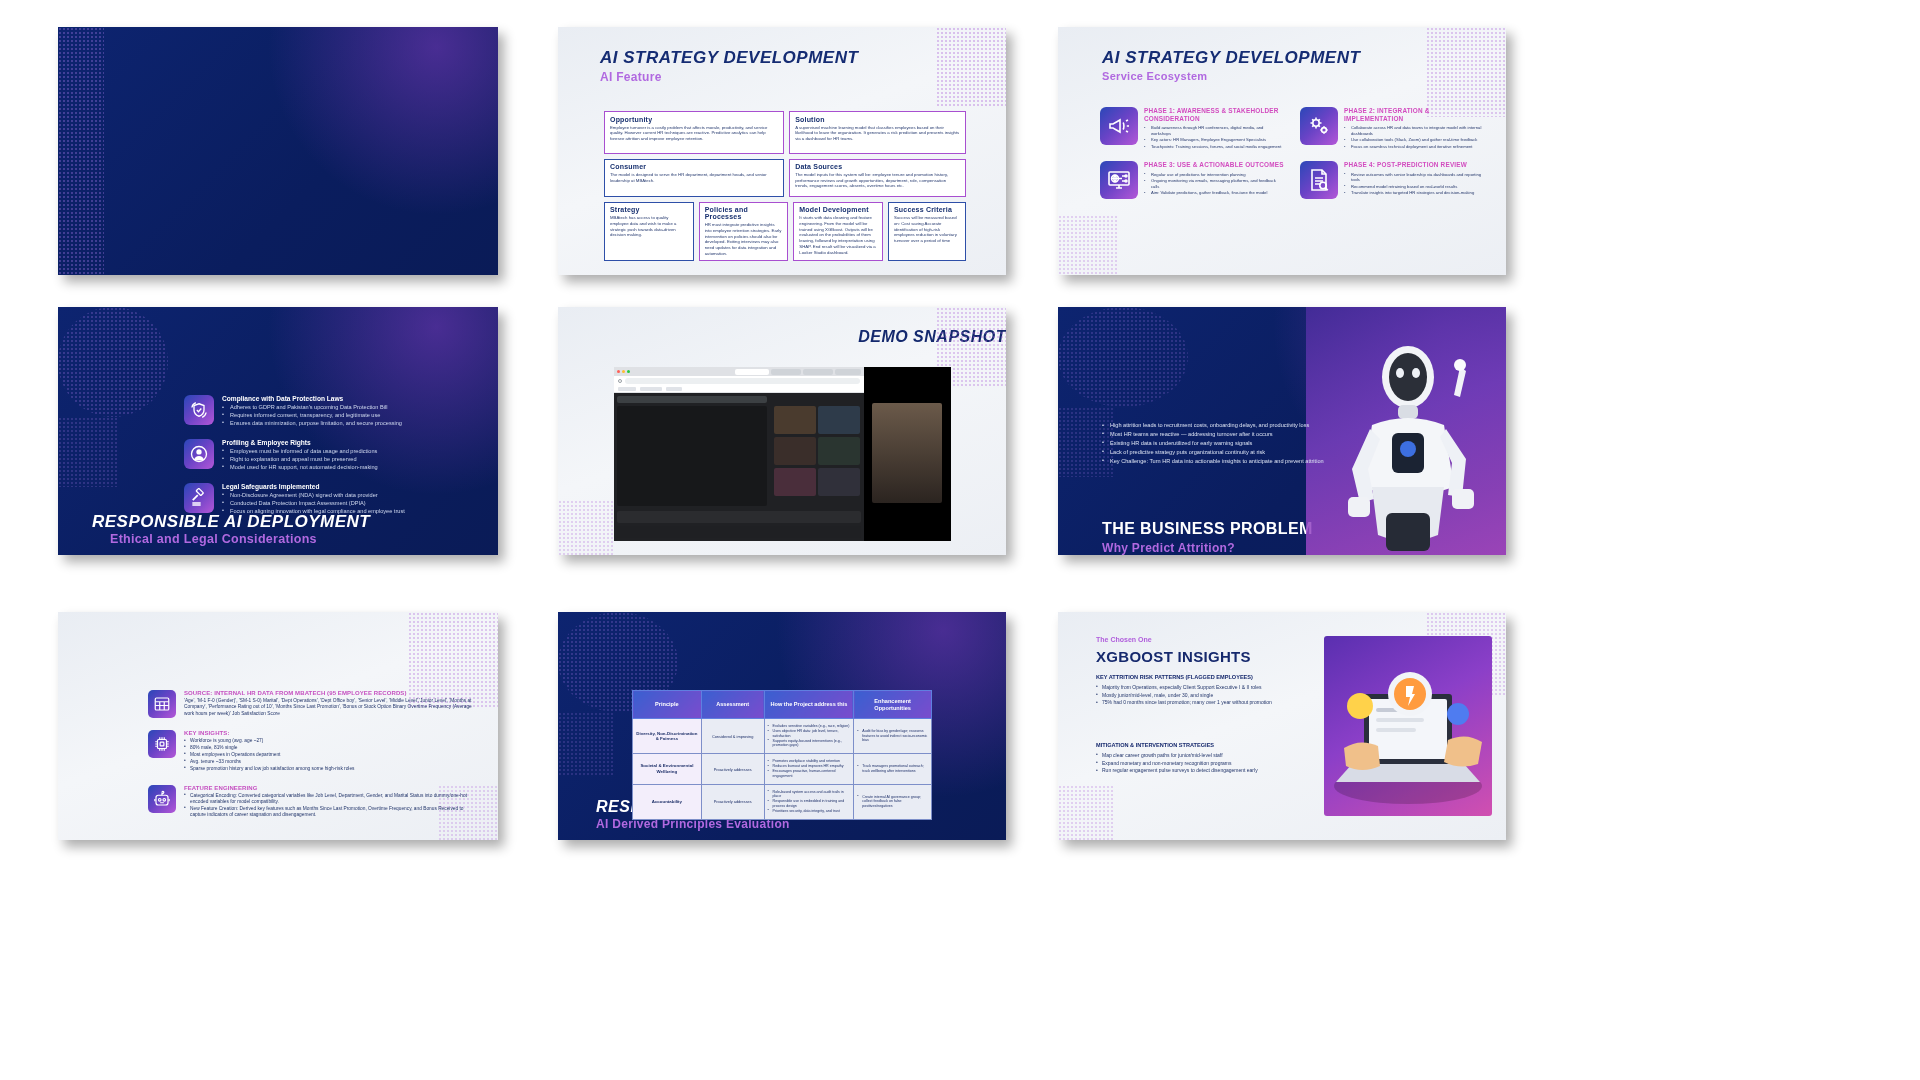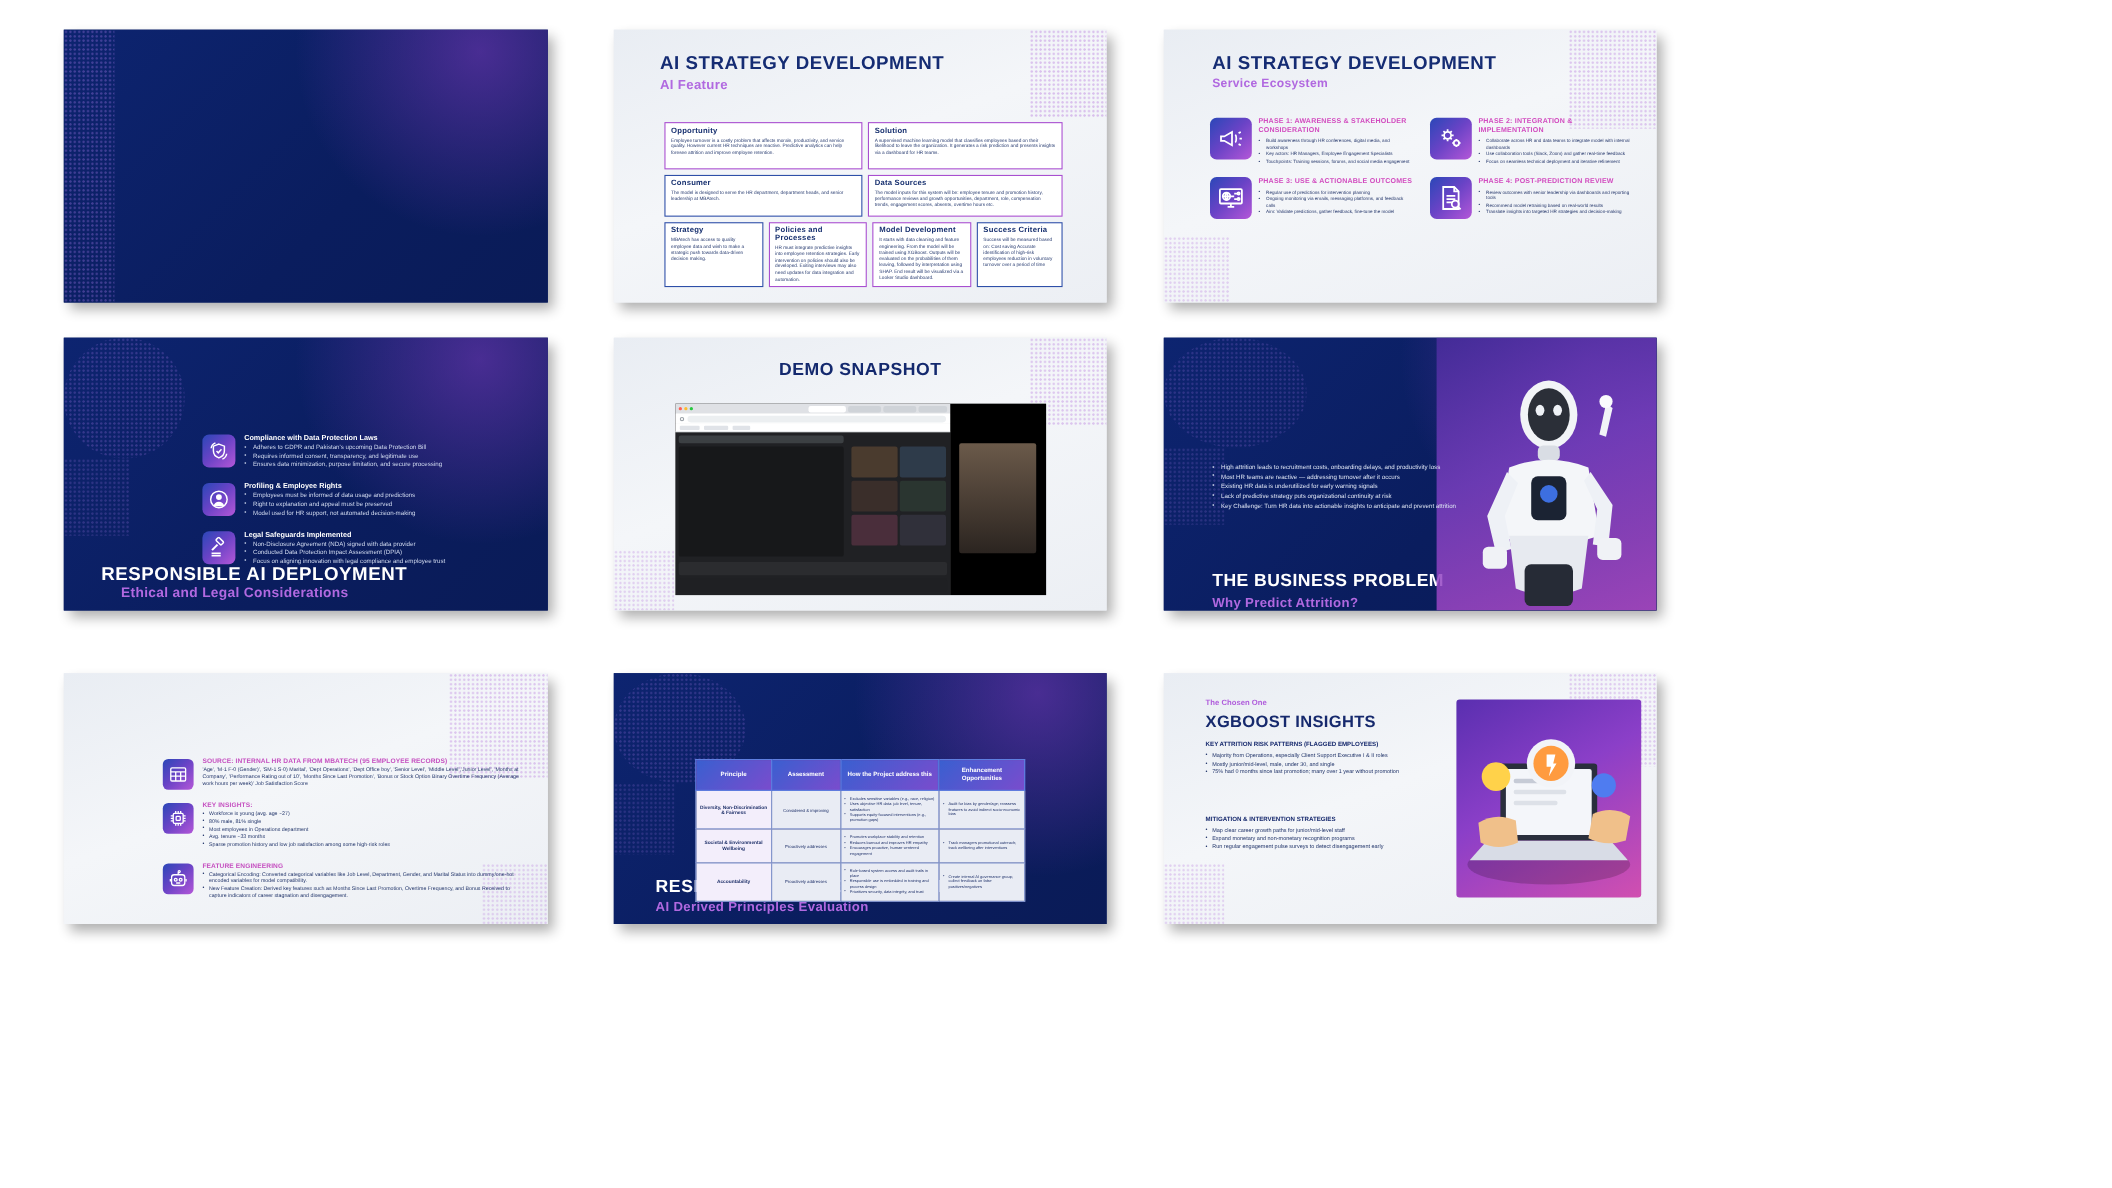--- a/index.html
+++ b/index.html
@@ -38,20 +38,21 @@
     background-size: 4px 4px;
     pointer-events: none;
   }
   .dots-navy {
     background-image: radial-gradient(rgba(150,110,220,0.55) 1px, transparent 1.2px);
     background-size: 4px 4px;
   }
 
   
   .title-italic {
+    font-style: italic;
     font-weight: 800;
     letter-spacing: 0.5px;
     line-height: 1.02;
   }
   .title-up {
     font-weight: 800;
     letter-spacing: 0.4px;
     line-height: 1.02;
   }
   .subtitle {
@@ -121,21 +122,21 @@
   #s4 .items { position:absolute; left:126px; top:88px; right:26px; display:flex; flex-direction:column; gap:11px; }
   #s4 .it { display:flex; gap:8px; }
   #s4 .gtile { width: 30px; height: 30px; border-radius:6px; }
   #s4 .gtile svg { width: 20px; height: 20px; }
   #s4 .it h4 { font-size:6.6px; font-weight:800; color:#ffffff; margin-bottom:2px; }
   #s4 .it .bullets { font-size:5.6px; color:#cfd8ee; }
   #s4 .it .bullets li { padding-left:8px; margin-bottom:1px; }
 
   
   #s5 { left: 558px; top: 307px; width: 448px; height: 248px; }
-  #s5 .hd { text-align:center; padding-top:22px; }
+  #s5 .hd { text-align:right; padding-top:22px; }
   #s5 .hd .t { font-size:16px; color:#14296e; }
   #s5 .shot { position:absolute; left:56px; top:60px; width:337px; height:174px; background:#000; overflow:hidden; }
 
   
   #s6 { left: 1058px; top: 307px; width: 448px; height: 248px; }
   #s6 .hd { padding: 44px 0 0 44px; }
   #s6 .hd .t { font-size: 16px; line-height:1.06; }
   #s6 .hd .s { font-size: 12px; margin-top: 3px; }
   #s6 .bl { position:absolute; left:44px; top:115px; width:252px; font-size:5.6px; color:#dbe2f2; }
   #s6 .bl li { padding-left:8px; margin-bottom:2px; }

